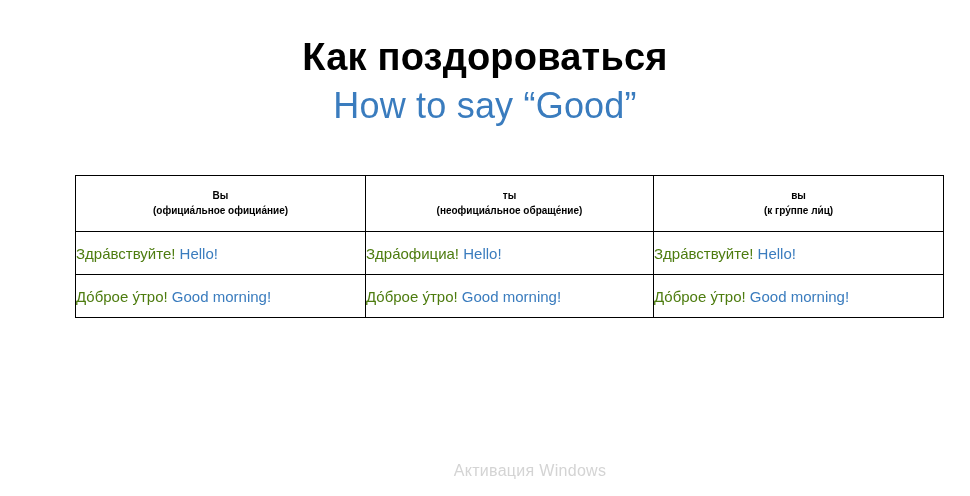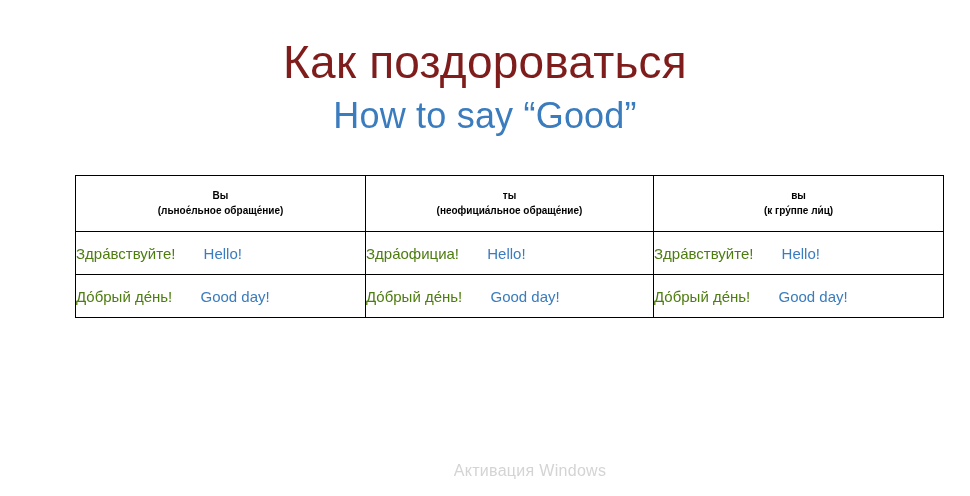--- a/index.html
+++ b/index.html
@@ -23,23 +23,23 @@
 
   .title-block {
     position: absolute;
     top: 34px;
     left: 0;
     width: 970px;
     text-align: center;
   }
 
   .title-ru {
-    font-size: 46px;
-    font-weight: 400;
-    color: #7f1d1d;
+    font-size: 38px;
+    font-weight: 700;
+    color: #000000;
     line-height: 1.25;
     letter-spacing: 0.2px;
   }
 
   .title-en {
     font-size: 36px;
     font-weight: 400;
     color: #3a7cbe;
     line-height: 1.35;
     letter-spacing: 0.2px;
@@ -79,21 +79,21 @@
 
   tbody td {
     height: 42px;
     padding: 0 12px;
     font-size: 15px;
     color: #000000;
     white-space: nowrap;
   }
 
   .ru { color: #4d7c0f; text-align: right; }
-  .en { color: #3a7cbe; margin-left: 24px; }
+  .en { color: #3a7cbe; }
 
   .watermark {
     position: absolute;
     left: 0;
     top: 462px;
     width: 970px;
     text-align: center;
     font-size: 16px;
     color: #d4d4d4;
     letter-spacing: 0.3px;
@@ -116,21 +116,21 @@
   <table class="phrase-table">
     <colgroup>
       <col class="col-1">
       <col class="col-2">
       <col class="col-3">
     </colgroup>
     <thead>
       <tr>
         <td>
           <span class="hdr-line1">Вы</span>
-          <span class="hdr-line2">(льное́льное обраще́ние)</span>
+          <span class="hdr-line2">(официа́льное официа́ние)</span>
         </td>
         <td>
           <span class="hdr-line1">ты</span>
           <span class="hdr-line2">(неофициа́льное обраще́ние)</span>
         </td>
         <td>
           <span class="hdr-line1">вы</span>
           <span class="hdr-line2">(к гру́ппе ли́ц)</span>
         </td>
       </tr>
@@ -145,30 +145,30 @@
           <span class="ru">Здра́официа!</span>
           <span class="en"> Hello!</span>
         </td>
         <td>
           <span class="ru">Здра́вствуйте!</span>
           <span class="en"> Hello!</span>
         </td>
       </tr>
       <tr>
         <td>
-          <span class="ru">До́брый де́нь!</span>
-          <span class="en"> Good day!</span>
+          <span class="ru">До́брое у́тро!</span>
+          <span class="en"> Good morning!</span>
         </td>
         <td>
-          <span class="ru">До́брый де́нь!</span>
-          <span class="en"> Good day!</span>
+          <span class="ru">До́брое у́тро!</span>
+          <span class="en"> Good morning!</span>
         </td>
         <td>
-          <span class="ru">До́брый де́нь!</span>
-          <span class="en"> Good day!</span>
+          <span class="ru">До́брое у́тро!</span>
+          <span class="en"> Good morning!</span>
         </td>
       </tr>
     </tbody>
   </table>
 
   <div class="watermark">
     <span class="watermark-inner">Активация Windows</span>
   </div>
 
 </div>

